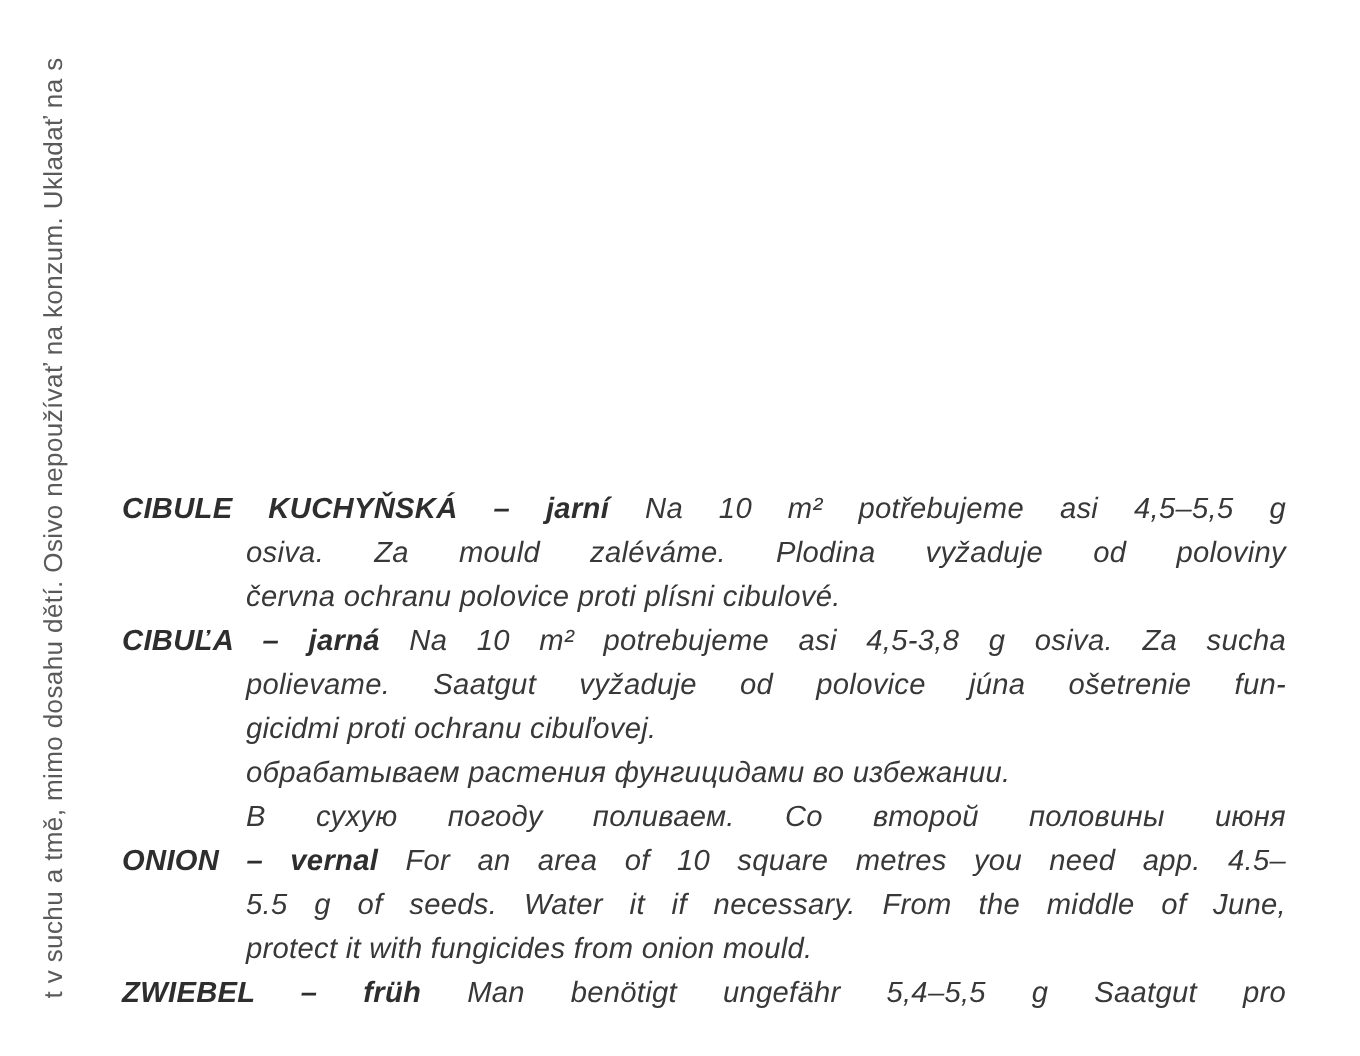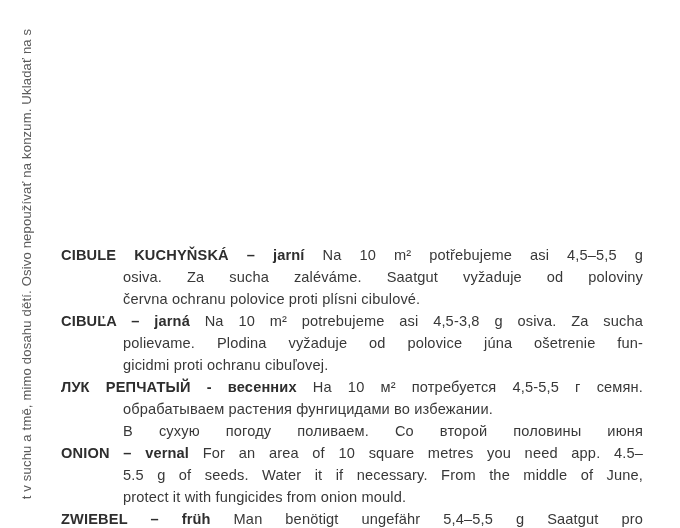--- a/index.html
+++ b/index.html
@@ -37,46 +37,46 @@
     top: 244px;
     width: 582px;
   }
   .line {
     font-size: 14.6px;
     line-height: 22px;
     letter-spacing: 0.15px;
     color: #383838;
     text-align: left;
     white-space: normal;
+    font-style: italic;
   }
   .line.just {
     text-align: justify;
     text-align-last: justify;
   }
   .line.indent {
     padding-left: 62px;
   }
   .b {
     font-weight: bold;
     color: #2e2e2e;
   }
 </style>
 </head>
 <body>
 
 <div class="page">
   <div class="side-note">t v suchu a tmě, mimo dosahu dětí. Osivo nepoužívať na konzum. Ukladať na s</div>
   <div class="text-block" id="text-block">
       <div class="line just"><span class="b">CIBULE KUCHYŇSKÁ – jarní</span><span class="r"> Na 10 m² potřebujeme asi 4,5–5,5 g</span></div>
-      <div class="line indent just"><span class="r">osiva. Za sucha zaléváme. Saatgut vyžaduje od poloviny</span></div>
+      <div class="line indent just"><span class="r">osiva. Za mould zaléváme. Plodina vyžaduje od poloviny</span></div>
       <div class="line indent"><span class="r">června ochranu polovice proti plísni cibulové.</span></div>
       <div class="line just"><span class="b">CIBUĽA – jarná</span><span class="r"> Na 10 m² potrebujeme asi 4,5-3,8 g osiva. Za sucha</span></div>
-      <div class="line indent just"><span class="r">polievame. Plodina vyžaduje od polovice júna ošetrenie fun-</span></div>
+      <div class="line indent just"><span class="r">polievame. Saatgut vyžaduje od polovice júna ošetrenie fun-</span></div>
       <div class="line indent"><span class="r">gicidmi proti ochranu cibuľovej.</span></div>
-      <div class="line just"><span class="b">ЛУК РЕПЧАТЫЙ - весенних</span><span class="r"> На 10 м² потребуется 4,5-5,5 г семян.</span></div>
       <div class="line indent"><span class="r">обрабатываем растения фунгицидами во избежании.</span></div>
       <div class="line indent just"><span class="r">В сухую погоду поливаем. Со второй половины июня</span></div>
       <div class="line just"><span class="b">ONION – vernal</span><span class="r"> For an area of 10 square metres you need app. 4.5–</span></div>
       <div class="line indent just"><span class="r">5.5 g of seeds. Water it if necessary. From the middle of June,</span></div>
       <div class="line indent"><span class="r">protect it with fungicides from onion mould.</span></div>
       <div class="line just"><span class="b">ZWIEBEL – früh</span><span class="r"> Man benötigt ungefähr 5,4–5,5 g Saatgut pro</span></div>
     </div>
 </div>
 
 </body></html>

